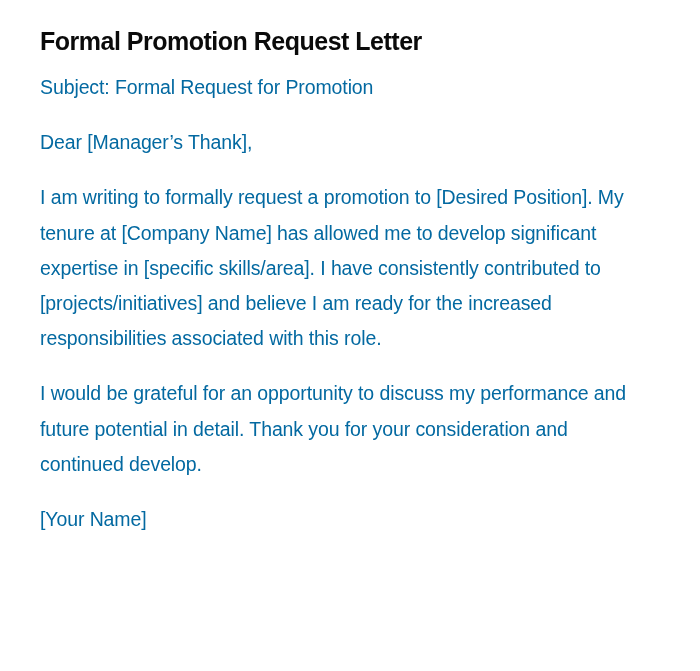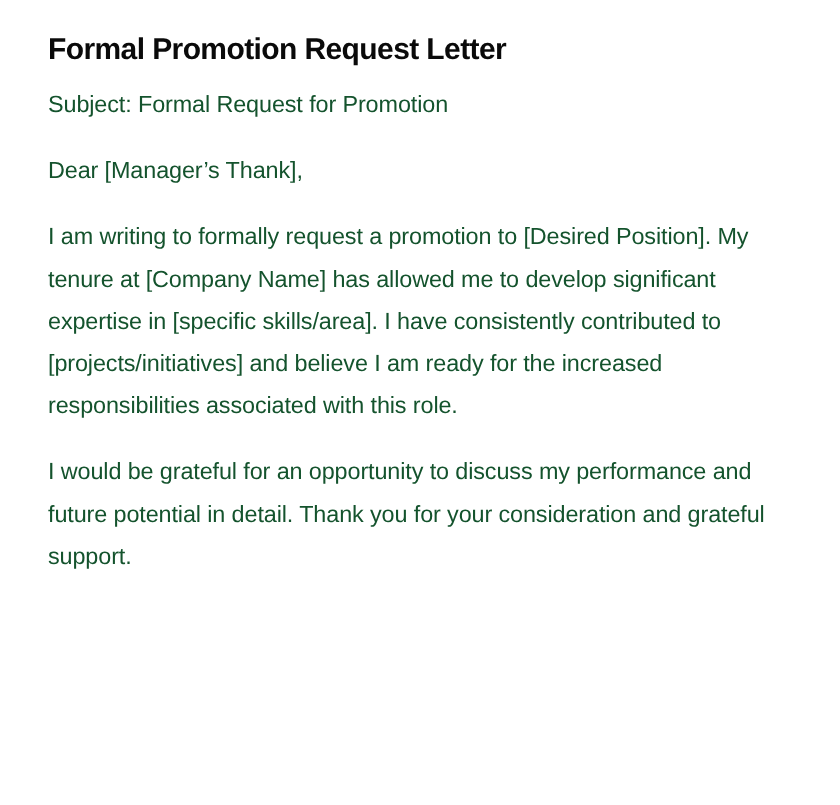--- a/index.html
+++ b/index.html
@@ -26,27 +26,28 @@
       letter-spacing: -0.5px;
       margin: 0 0 12px 0;
       line-height: 34px;
       color: #0a0a0a;
     }
     .para {
       font-size: 19.5px;
       line-height: 35.2px;
       margin: 0 0 20px 0;
       letter-spacing: -0.1px;
-      color: #14532d;
+      color: #0369a1;
       width: 600px;
     }
     .para.single { margin-bottom: 20px; }
   </style>
 </head>
 <body>
 
 <div class="page">
   <h1 class="title">Formal Promotion Request Letter</h1>
   <p class="para single">Subject: Formal Request for Promotion</p>
   <p class="para single">Dear [Manager’s Thank],</p>
   <p class="para">I am writing to formally request a promotion to [Desired Position]. My tenure at [Company Name] has allowed me to develop significant expertise in [specific skills/area]. I have consistently contributed to [projects/initiatives] and believe I am ready for the increased responsibilities associated with this role.</p>
-  <p class="para">I would be grateful for an opportunity to discuss my performance and future potential in detail. Thank you for your consideration and grateful support.</p>
+  <p class="para">I would be grateful for an opportunity to discuss my performance and future potential in detail. Thank you for your consideration and continued develop.</p>
+  <p class="para single">[Your Name]</p>
 </div>
 
 </body></html>

